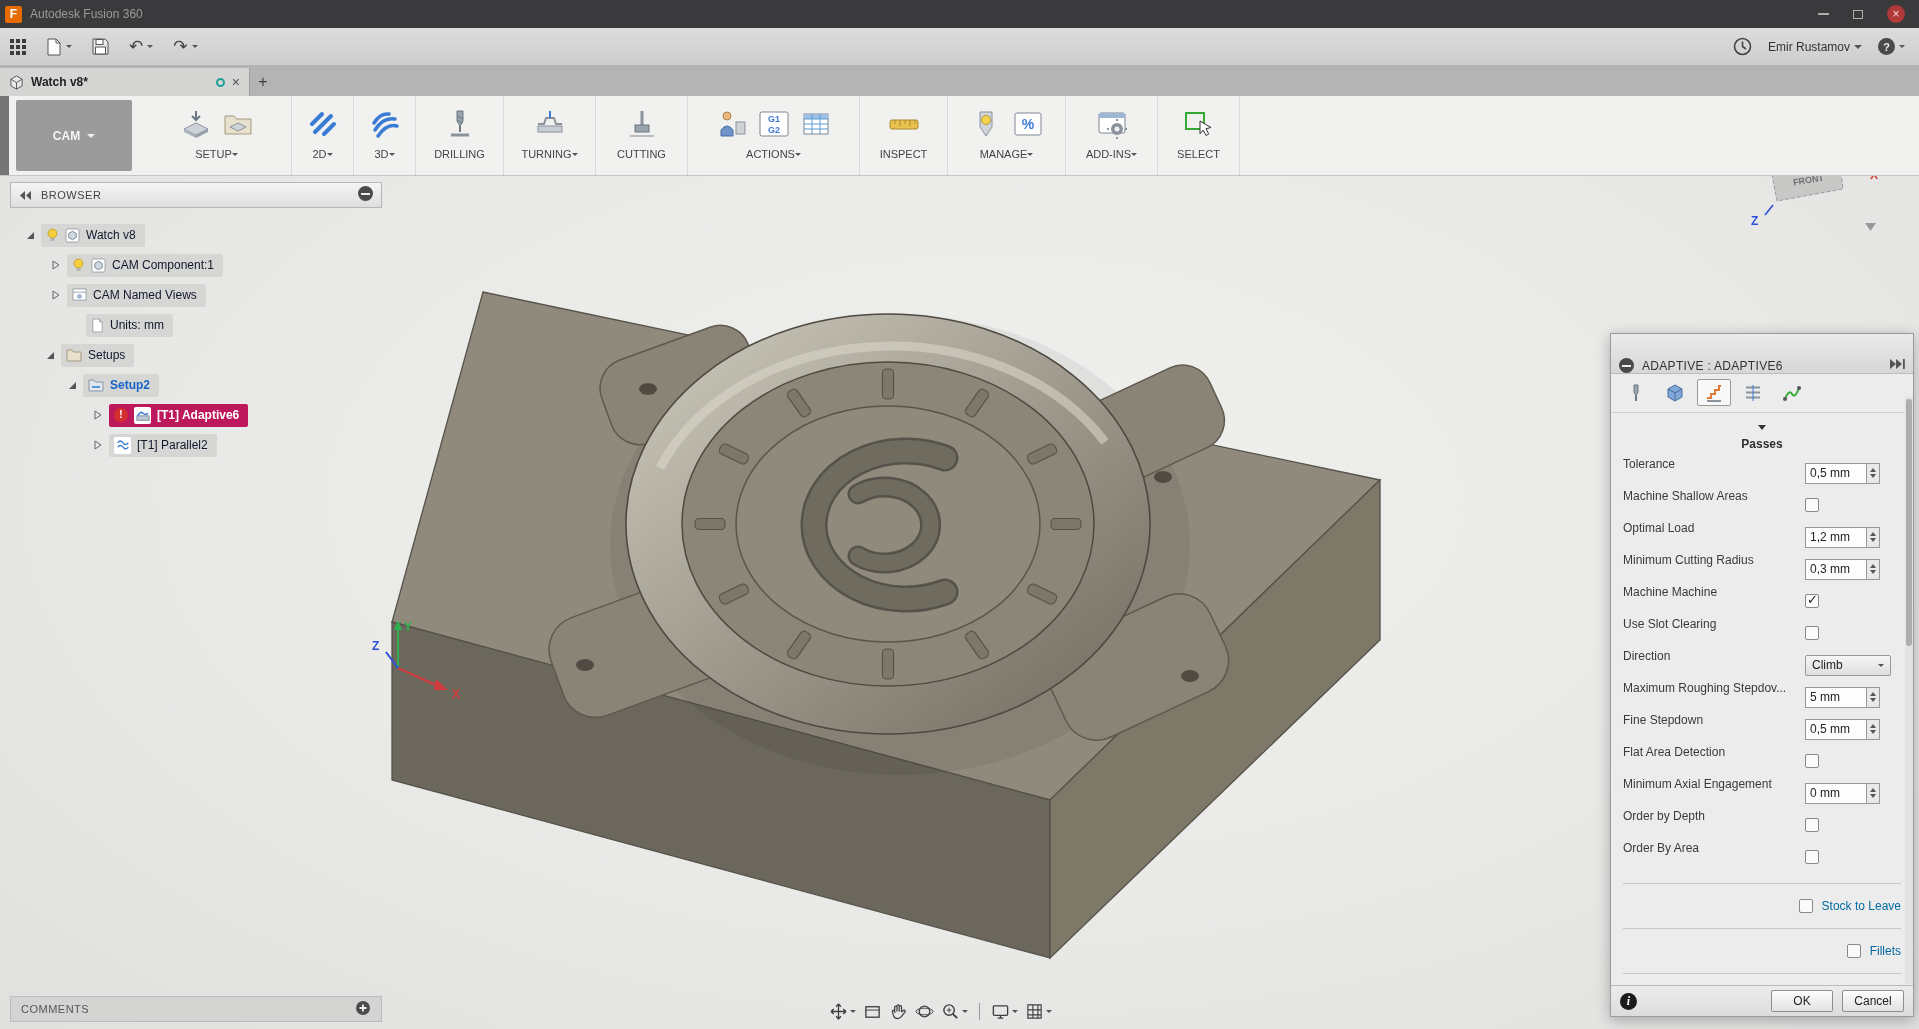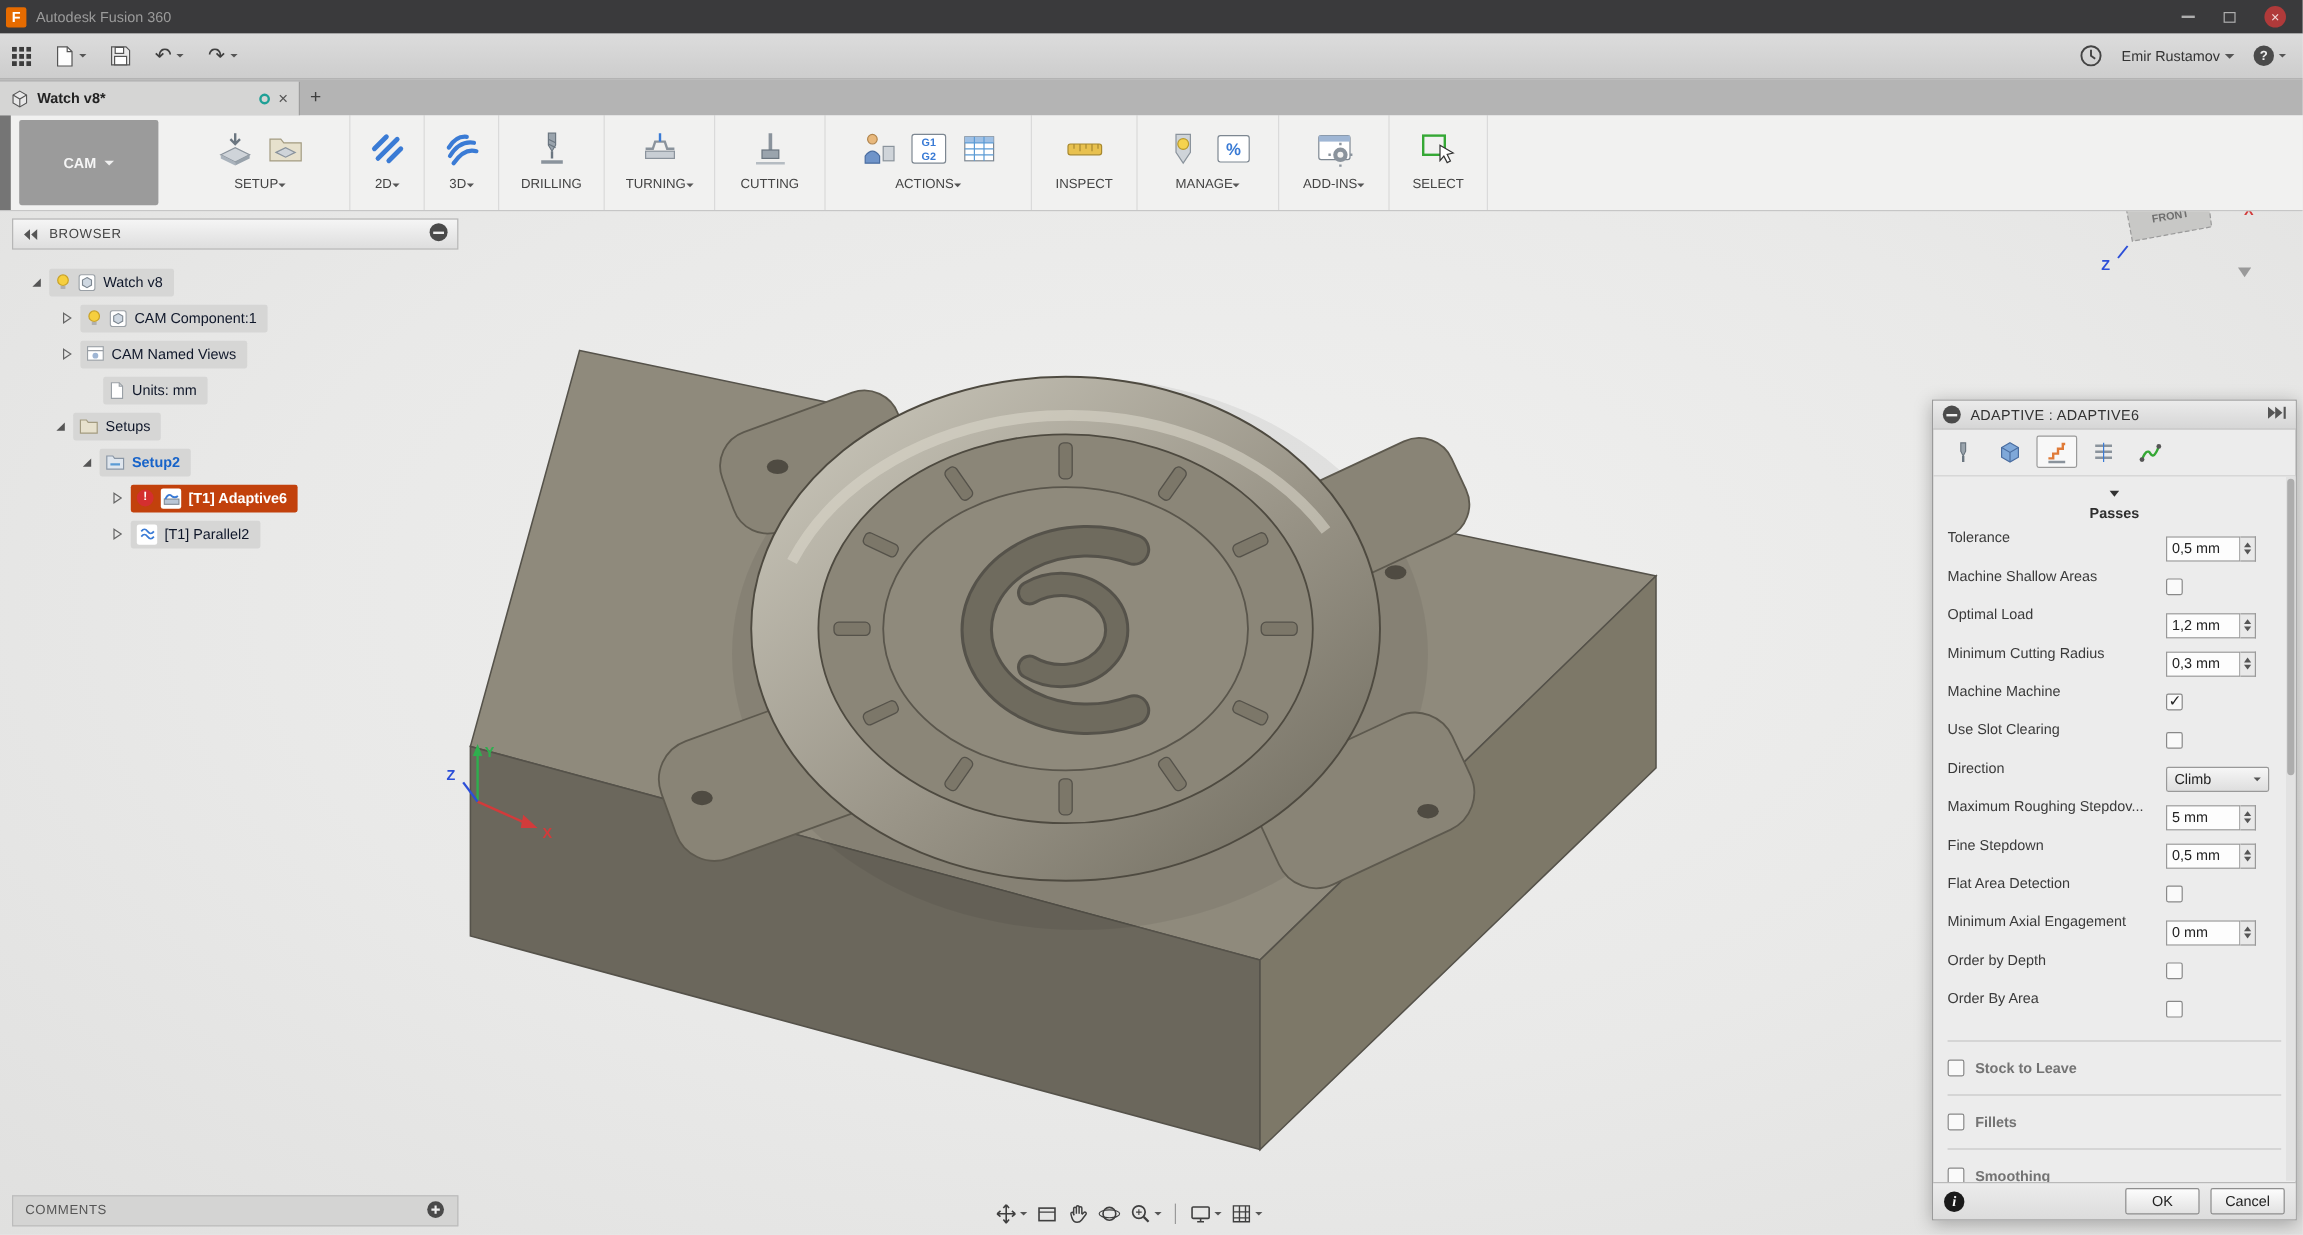--- a/index.html
+++ b/index.html
@@ -55,50 +55,50 @@
   
   .browser { position:absolute; left:10px; top:182px; width:372px; z-index:20; }
   .browser-header { height:26px; background:linear-gradient(#f5f5f5,#dedede); border:1px solid #b6b6b6; display:flex; align-items:center; padding:0 8px; gap:9px; }
   .browser-header .btitle { font-size:11px; color:#444; letter-spacing:.5px; }
   .circle-minus { width:15px; height:15px; border-radius:50%; background:#4a4a4a; position:relative; display:inline-block; }
   .circle-minus::after { content:""; position:absolute; left:3px; right:3px; top:6.5px; height:2px; background:#eee; }
   .tree { padding-top:14px; }
   .trow { height:26px; margin-bottom:4px; display:flex; align-items:center; }
   .tw { width:12px; height:12px; margin-right:5px; flex:none; display:flex; align-items:center; justify-content:center; }
   .chip { display:inline-flex; align-items:center; gap:6px; background:rgba(213,213,212,.95); padding:0 9px 0 5px; border-radius:2px; height:23px; }
-  .chip.sel { background:#c2410c; }
+  .chip.sel { background:#be185d; }
   .chip.sel .tlabel { color:#fff; font-weight:bold; }
   .tlabel { color:#0f172a; white-space:nowrap; }
   .tlabel.setup-active { color:#1763c9; font-weight:bold; }
   .icobox { background:#fff; border-radius:2px; width:17px; height:17px; display:flex; align-items:center; justify-content:center; }
   .errbadge { width:14px; height:14px; border-radius:50%; background:#d42f2f; position:relative; flex:none; }
   .errbadge::after { content:"!"; position:absolute; left:0; right:0; top:0.5px; text-align:center; color:#fff; font-size:10px; font-weight:bold; }
 
   
   .dialog { position:absolute; right:5px; top:333px; bottom:12px; width:304px; background:#ececec; border:1px solid #9a9a9a; box-shadow:0 3px 14px rgba(0,0,0,.28); z-index:30; display:flex; flex-direction:column; }
-  .dheader { height:24px; flex:none; background:linear-gradient(#ebebeb,#d6d6d6); border-bottom:1px solid #bdbdbd; display:flex; align-items:center; padding:0 8px; gap:8px; }
+  .dheader { height:40px; flex:none; background:linear-gradient(#ebebeb,#d6d6d6); border-bottom:1px solid #bdbdbd; display:flex; align-items:flex-end; padding:0 8px; gap:8px; }
   .dheader .dtitle { color:#333; letter-spacing:.3px; }
   .dtabs { display:flex; gap:5px; padding:5px 8px 6px; border-bottom:1px solid #d2d2d2; flex:none; }
   .dtab { width:34px; height:27px; display:flex; align-items:center; justify-content:center; border:1px solid transparent; border-radius:2px; }
   .dtab.active { background:#f8f8f8; border-color:#9a9a9a; }
   .dbody { flex:1; overflow:hidden; padding:2px 12px 0; position:relative; }
   .dsec-header { display:flex; align-items:center; gap:7px; font-weight:bold; color:#2e2e2e; padding:10px 0 6px;flex-direction:column; }
   .tri-dn { width:0; height:0; border-left:4px solid transparent; border-right:4px solid transparent; border-top:5px solid #333; }
   .drow { display:flex; height:32px; }
   .dlabel { flex:1; color:#3a3a3a; white-space:nowrap; overflow:hidden; }
   .dctrl { width:96px; display:flex; align-items:center; flex:none; }
   .dinput { width:62px; height:21px; border:1px solid #999; background:#fdfdfd; font:12px "Liberation Sans","DejaVu Sans",sans-serif; padding:0 4px; color:#222; }
   .spin { width:13px; height:21px; border:1px solid #999; border-left:none; background:#e9e9e9; display:flex; flex-direction:column; align-items:center; justify-content:center; gap:2px; }
   .spin .up { width:0; height:0; border-left:3.5px solid transparent; border-right:3.5px solid transparent; border-bottom:4px solid #555; }
   .spin .dn { width:0; height:0; border-left:3.5px solid transparent; border-right:3.5px solid transparent; border-top:4px solid #555; }
   .cbx { width:14px; height:14px; border:1px solid #898989; background:#fafafa; border-radius:2px; position:relative; flex:none; }
   .cbx.checked::after { content:"\2713"; position:absolute; top:-3px; left:1px; font-size:13px; font-weight:bold; color:#222; }
   .dselect { width:86px; height:21px; border:1px solid #999; background:linear-gradient(#f6f6f6,#dedede); display:flex; align-items:center; padding:0 6px; color:#222; border-radius:2px; }
   .dselect span { flex:1; }
-  .dgroup { border-top:1px solid #c6c6c6; height:45px; display:flex; align-items:center; gap:9px; font-weight:bold; color:#737373; }
+  .dgroup { border-top:1px solid #c6c6c6; height:45px; display:flex; align-items:center; gap:9px; font-weight:normal; color:#0369a1;justify-content:flex-end; }
   .dgroup.first { margin-top:10px; }
   .dfooter { flex:none; height:31px; border-top:1px solid #b9b9b9; background:linear-gradient(#ececec,#dcdcdc); display:flex; align-items:center; padding:0 9px; gap:9px; }
   .info-icon { width:17px; height:17px; border-radius:50%; background:#1a1a1a; position:relative; flex:none; }
   .info-icon::after { content:"i"; position:absolute; left:0; right:0; top:1px; text-align:center; color:#fff; font-family:"Liberation Serif",serif; font-style:italic; font-weight:bold; font-size:12px; }
   .dbtn { min-width:62px; height:22px; border:1px solid #8e8e8e; background:linear-gradient(#fdfdfd,#e2e2e2); font:12px "Liberation Sans","DejaVu Sans",sans-serif; color:#222; border-radius:2px; padding:0 10px; }
   .dspacer { flex:1; }
   .dscroll { position:absolute; right:0; top:63px; bottom:32px; width:8px; background:#e2e2e2; }
   .dscroll .thumb { position:absolute; top:2px; left:1px; width:6px; height:42%; background:#adadad; border-radius:3px; }
 
   

